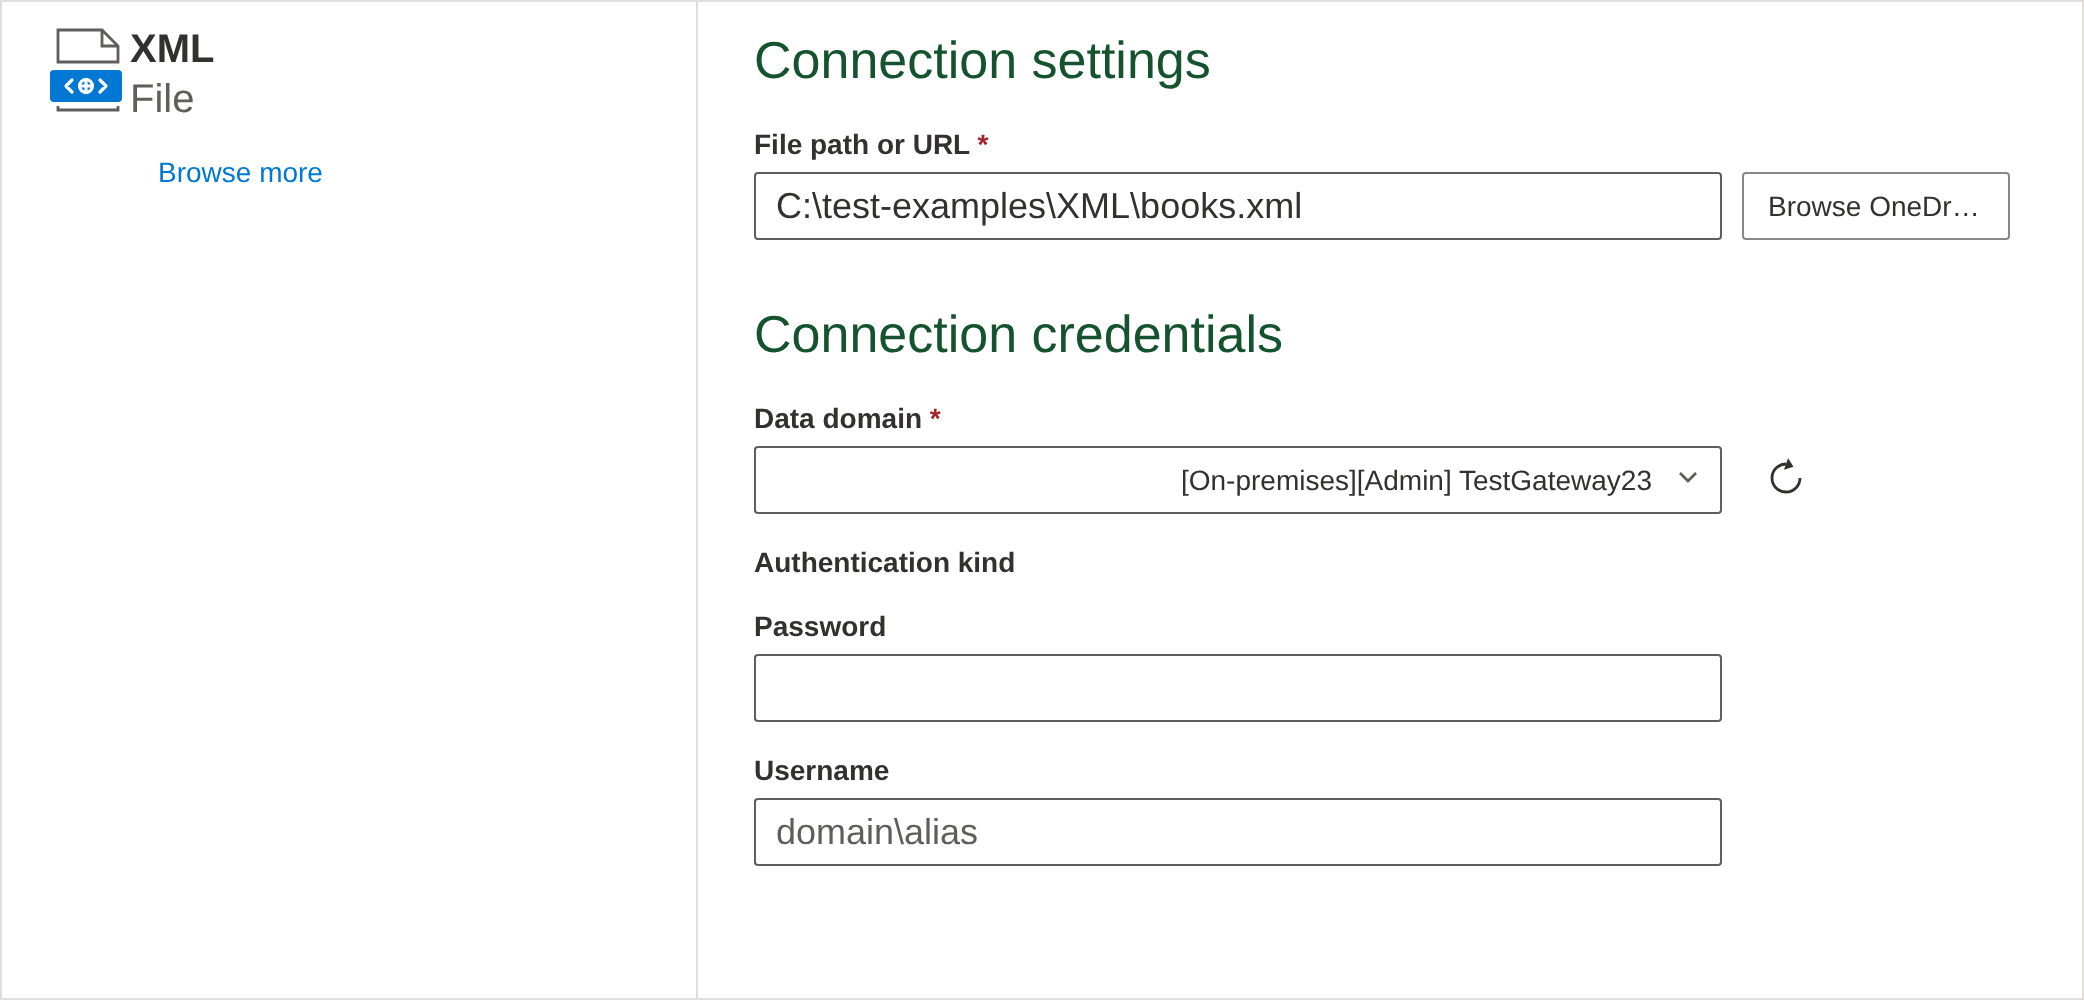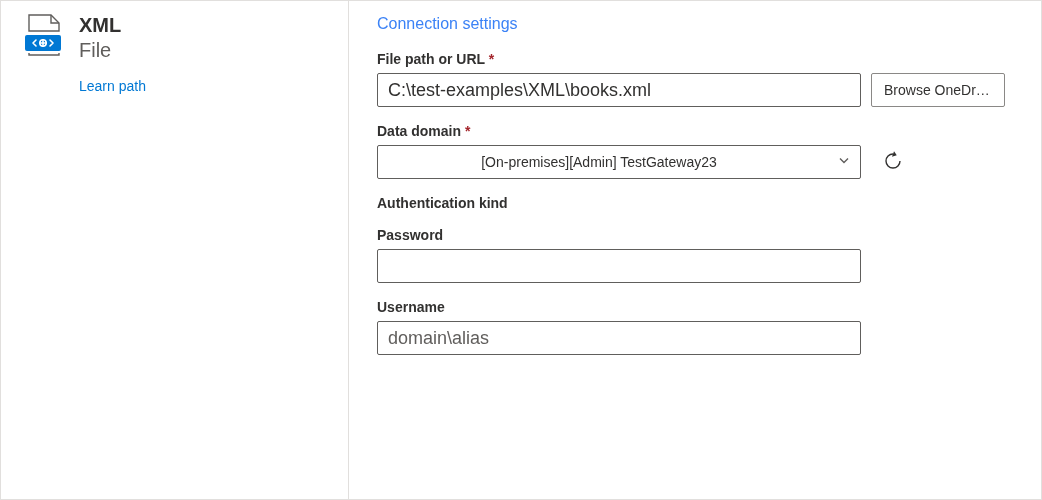--- a/index.html
+++ b/index.html
@@ -16,21 +16,20 @@
     .sidebar {
       width: 348px;
       padding: 12px 20px;
       border-right: 1px solid #e1dfdd;
       display: flex;
       flex-direction: column;
     }
     .connector-header {
       display: flex;
       align-items: flex-start;
-      gap: 14px;
     }
     .connector-icon {
       width: 44px;
       height: 44px;
       flex-shrink: 0;
     }
     .connector-title {
       font-size: 20px;
       font-weight: 600;
       color: #323130;
@@ -47,23 +46,23 @@
       color: #0078d4;
       cursor: pointer;
       font-size: 14px;
     }
     .main {
       flex: 1;
       padding: 14px 28px 20px 28px;
       overflow: hidden;
     }
     .section-heading {
-      font-size: 16px;
+      font-size: 26px;
       font-weight: 400;
-      color: #3b82f6;
+      color: #14532d;
       margin-bottom: 18px;
     }
     .section-heading.secondary {
       margin-top: 32px;
     }
     .field-label {
       font-size: 14px;
       font-weight: 600;
       color: #323130;
       margin-bottom: 6px;
@@ -109,27 +108,27 @@
     }
     .select-wrap {
       position: relative;
       width: 484px;
     }
     .select-input {
       width: 100%;
       height: 34px;
       border: 1px solid #605e5c;
       border-radius: 2px;
-      padding: 0 50px 0 10px;
+      padding: 0 34px 0 10px;
       font-size: 14px;
       font-family: inherit;
       color: #323130;
       background: #fff;
       cursor: pointer;
-      text-align: center;
+      text-align: right;
     }
     .chevron {
       position: absolute;
       right: 10px;
       top: 50%;
       transform: translateY(-50%);
       pointer-events: none;
     }
     .refresh-btn {
       width: 28px;
@@ -157,38 +156,39 @@
         <circle cx="22" cy="30" r="3.2" fill="none" stroke="#fff" stroke-width="1.6"></circle>
         <path d="M18 30 L26 30 M22 26 L22 34" stroke="#fff" stroke-width="1.6"></path>
         <path d="M8 40 L8 42 L38 42 L38 40" fill="none" stroke="#605e5c" stroke-width="1.4"></path>
       </svg>
     </div>
     <div>
       <div class="connector-title">XML</div>
       <div class="connector-subtitle">File</div>
     </div>
   </div>
-  <div class="learn-more">Learn path</div>
+  <div class="learn-more">Browse more</div>
 </div>
 
 <div class="main">
 
   <div class="section-heading">Connection settings</div>
 
   <div class="field-block">
     <div class="field-label">
       <span>File path or URL</span>
       <span class="required">*</span>
     </div>
     <div class="field-row">
       <input type="text" class="text-input file-input" value="C:\test-examples\XML\books.xml" style="">
       <button class="browse-btn">Browse OneDrive...</button>
     </div>
   </div>
 
+  <div class="section-heading secondary">Connection credentials</div>
 
   <div class="field-block">
     <div class="field-label">
       <span>Data domain</span>
       <span class="required">*</span>
     </div>
     <div class="field-row">
       <div class="select-wrap">
         <button class="select-input">[On-premises][Admin] TestGateway23</button>
         <span class="chevron">

